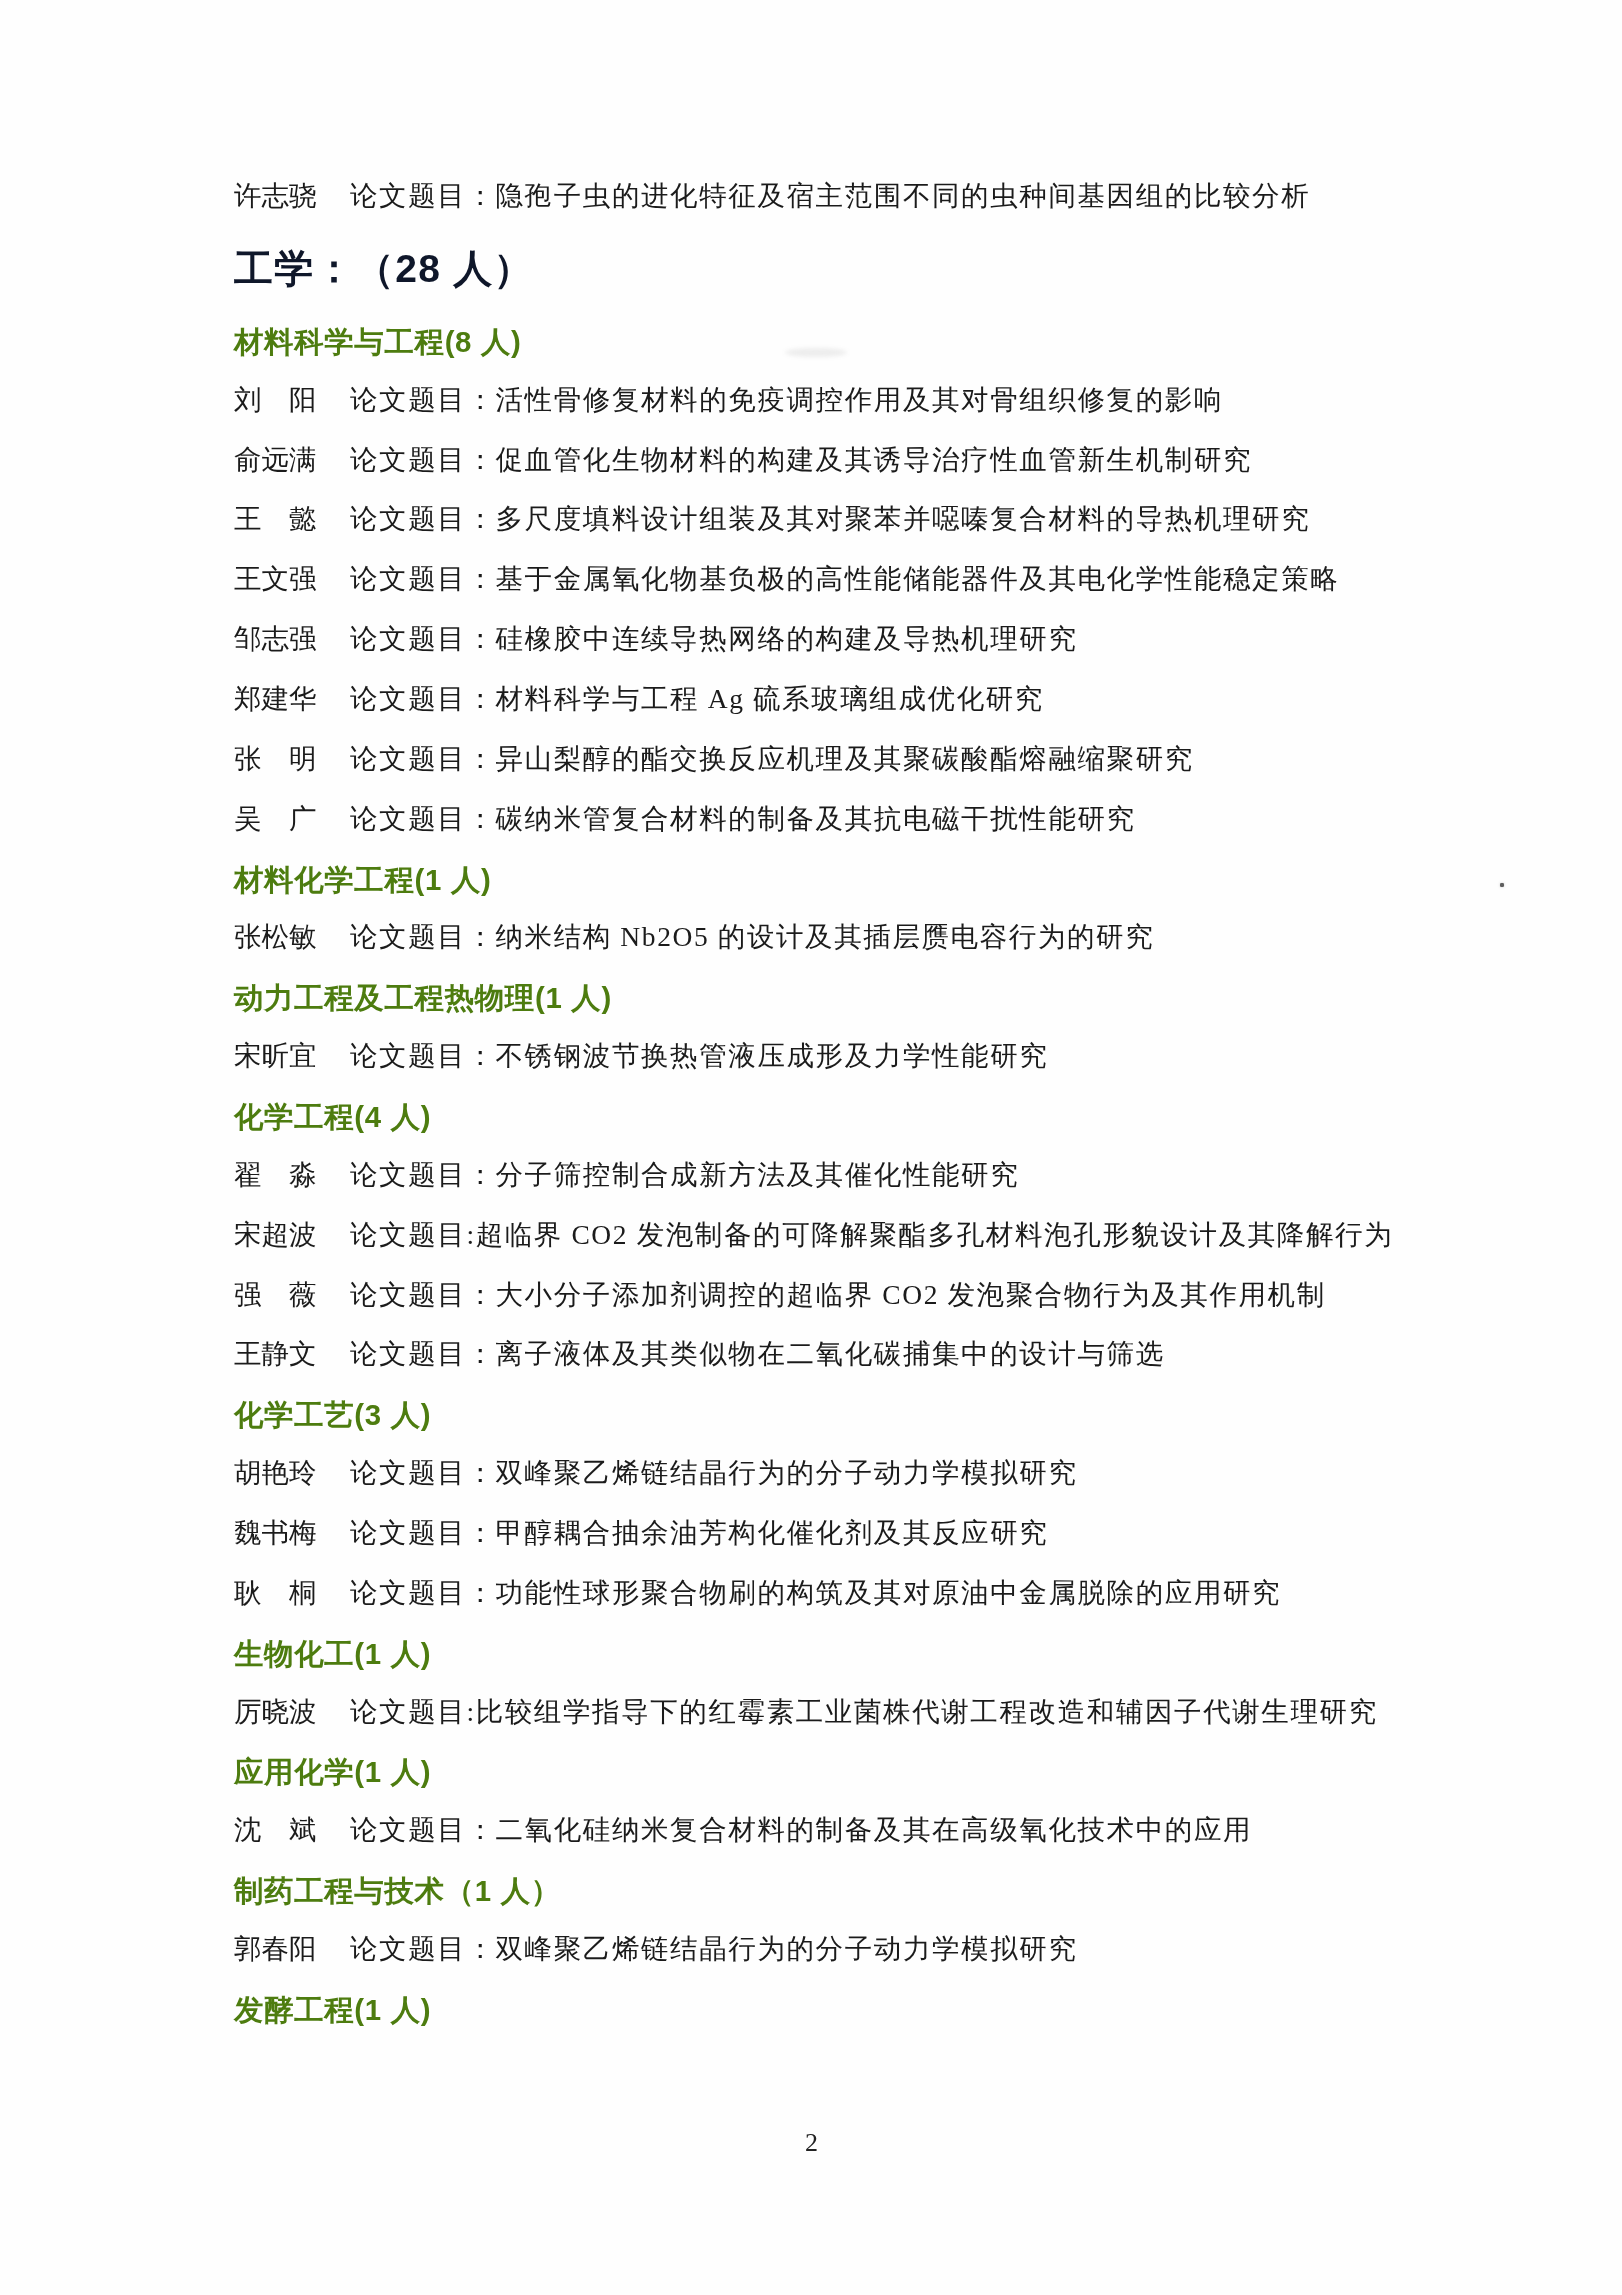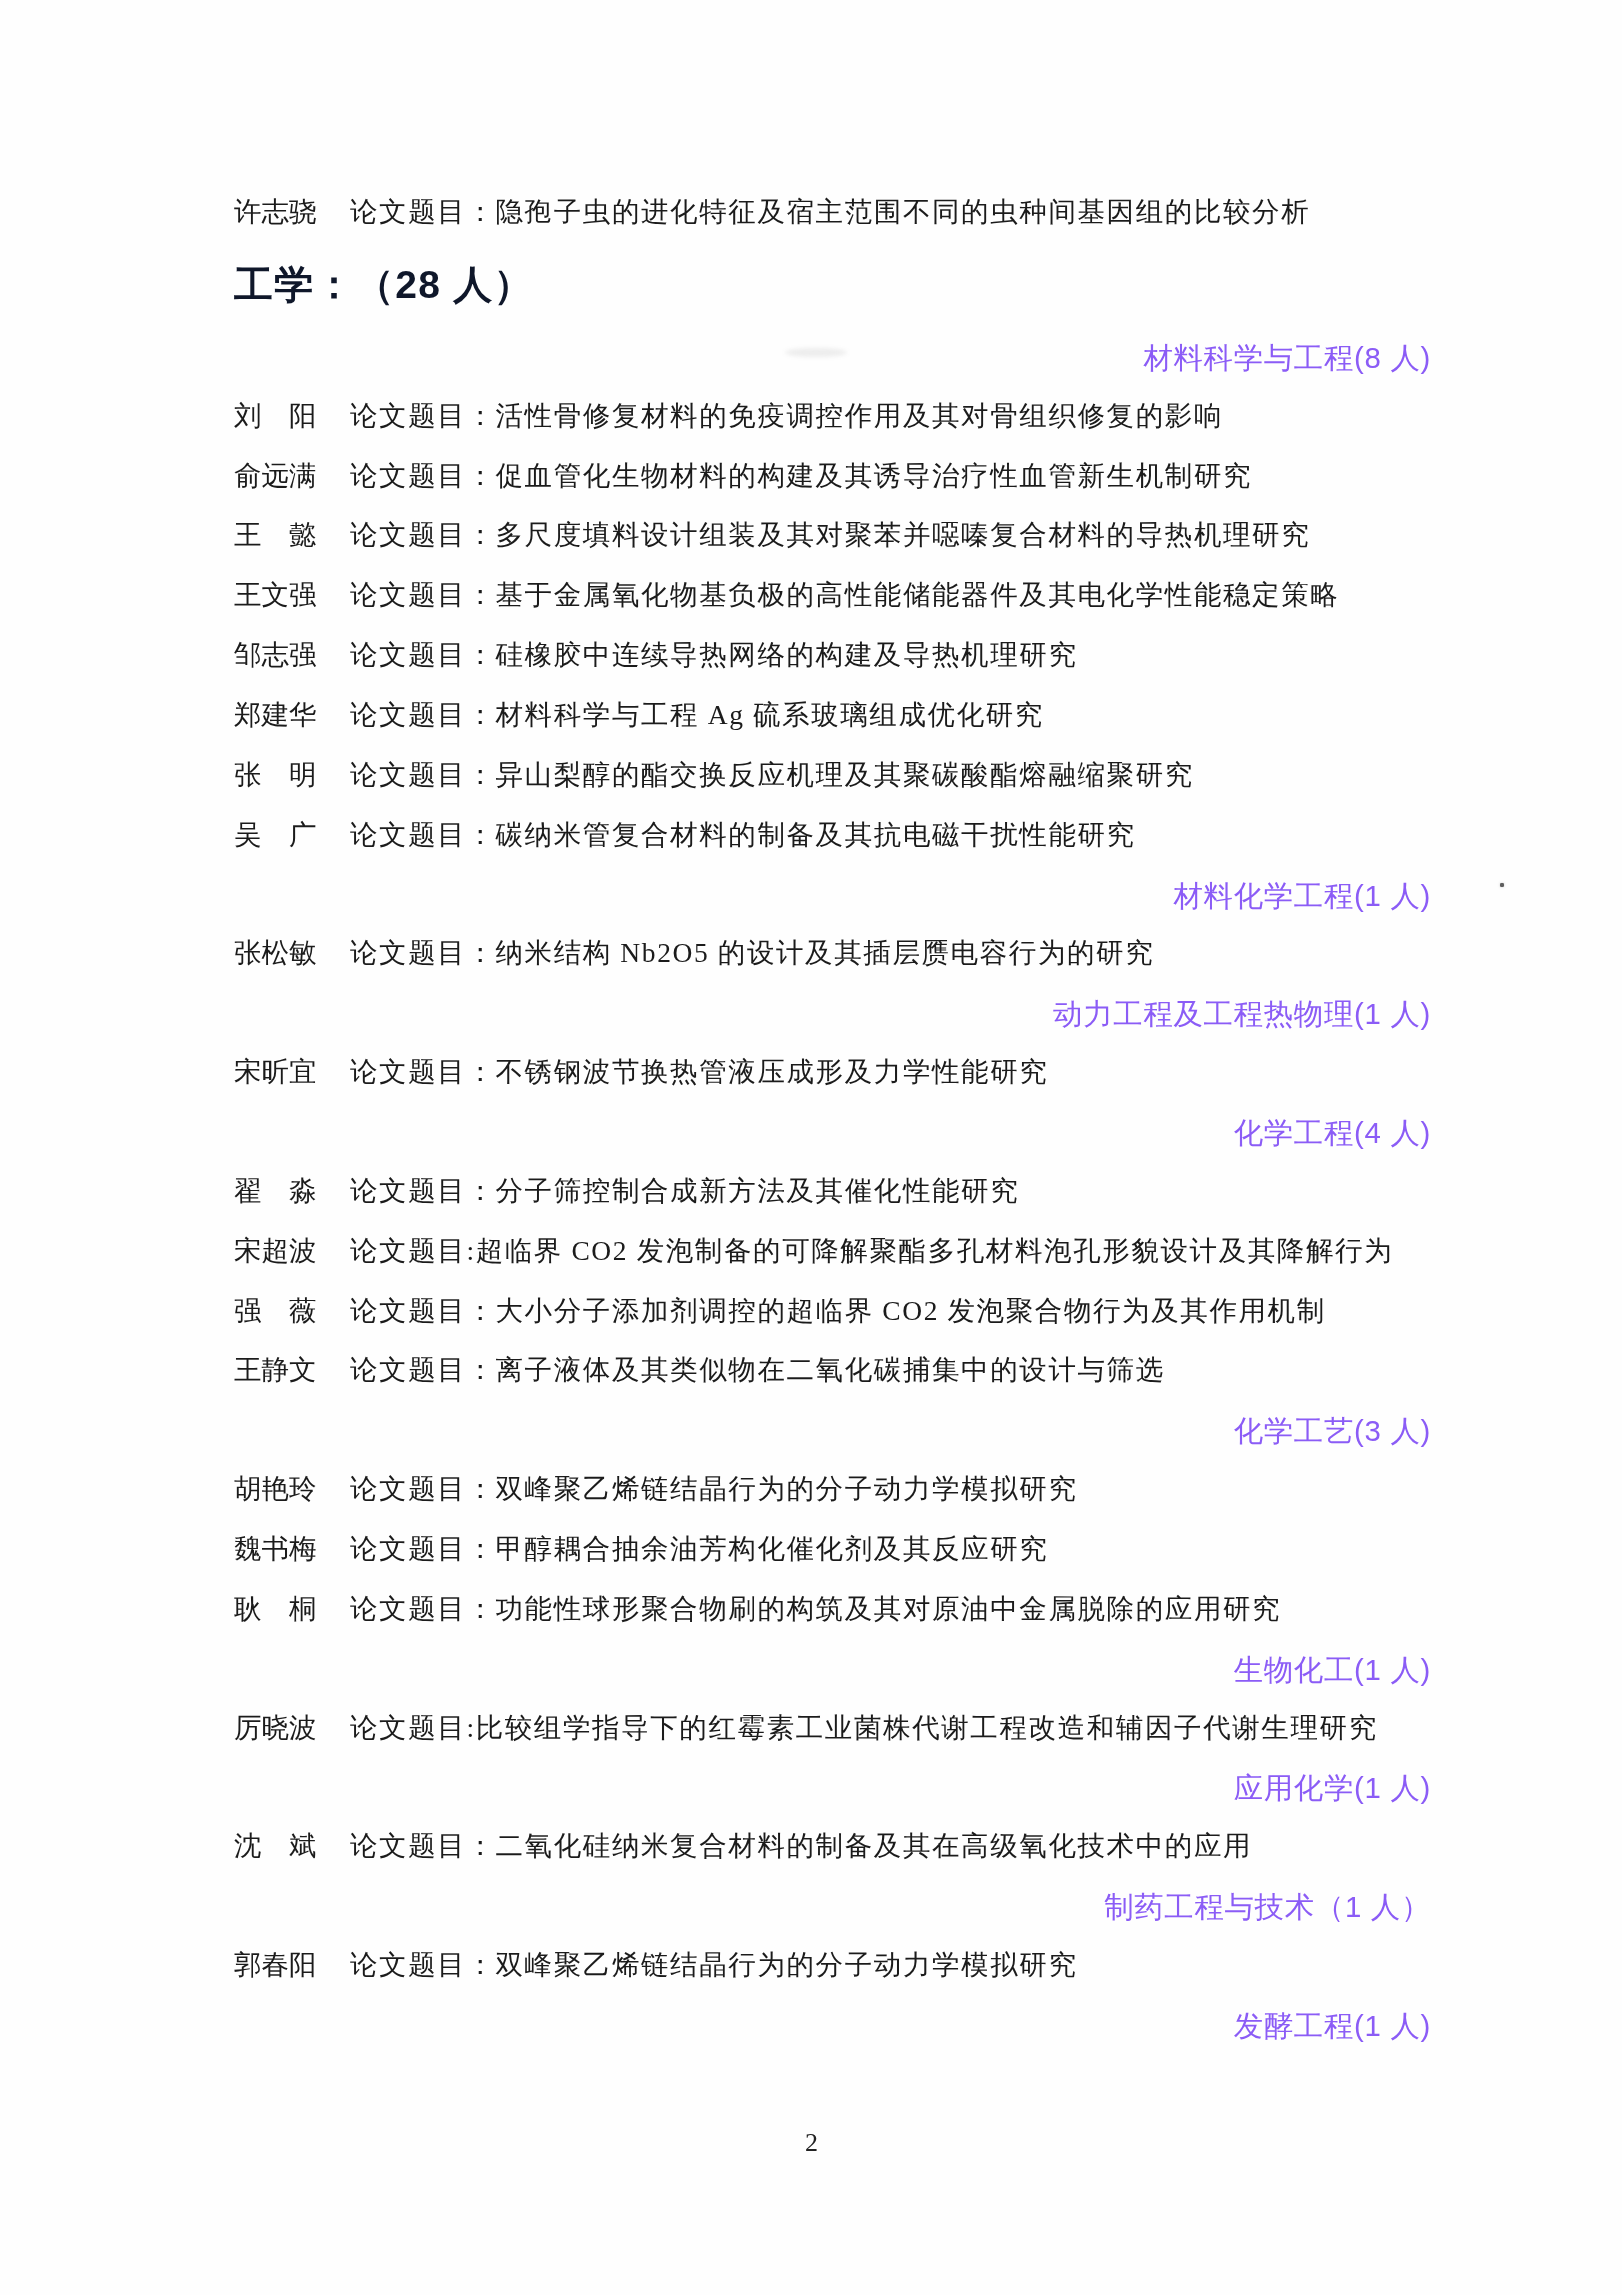--- a/index.html
+++ b/index.html
@@ -12,21 +12,21 @@
     width: 1623px;
     height: 2295px;
     background: #fefefe;
     overflow: hidden;
     font-family: "Liberation Serif", serif;
     color: #1b1b1b;
   }
   .content {
     position: absolute;
     left: 234px;
-    top: 198px;
+    top: 182px;
     width: 1197px;
   }
   .entry {
     display: flex;
     align-items: baseline;
     font-size: 27.5px;
     line-height: 1.05;
     letter-spacing: 1.6px;
     margin-bottom: 31px;
     white-space: nowrap;
@@ -46,27 +46,26 @@
     font-family: "Liberation Sans", sans-serif;
     font-weight: 700;
     font-size: 39px;
     line-height: 1;
     letter-spacing: 1.3px;
     color: #0f172a;
     margin: 9.2px 0 39px 0;
   }
   .group-heading {
     font-family: "Liberation Sans", sans-serif;
-    font-weight: 400;
+    font-weight: 700;
     font-size: 29.4px;
     line-height: 1;
     letter-spacing: 0.7px;
-    color: #8b5cf6;
+    color: #4d7c0f;
     margin-bottom: 29.4px;
-    text-align: right;
   }
   .carryover .entry {
     margin-bottom: 38px;
   }
   .page-number {
     position: absolute;
     left: 0;
     right: 0;
     top: 2128px;
     text-align: center;

